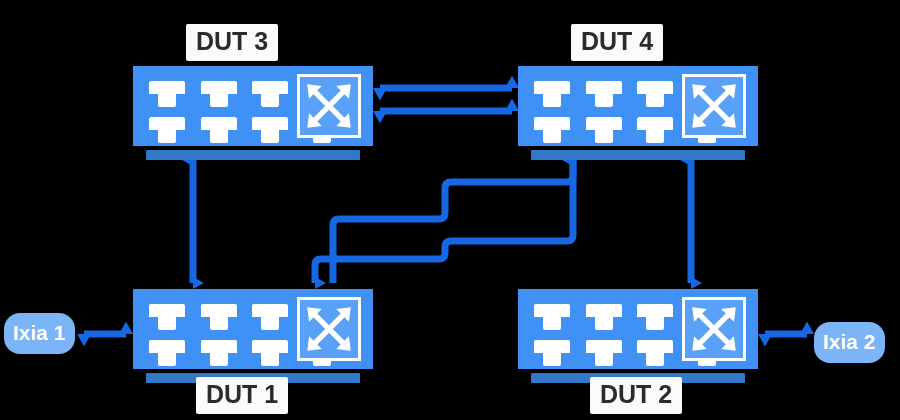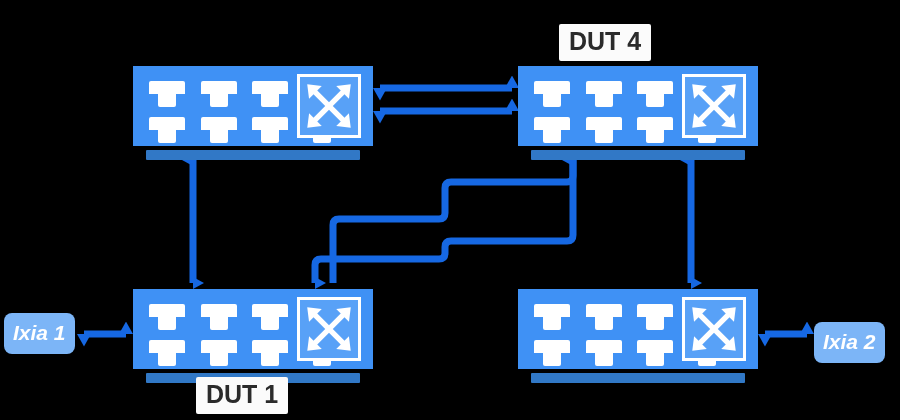--- a/index.html
+++ b/index.html
@@ -67,22 +67,21 @@
   }
   .ixia{
     position:absolute;
     background:#7cb5f7;
     color:#ffffff;
     font-weight:bold;
     font-size:21px;
     line-height:1;
     padding:9px 9px 11px 9px;
     white-space:nowrap;
-    border-radius:8px;
-    font-style:italic;
+    border-radius:16px;
   }
 </style>
 </head>
 <body>
 
 <div id="stage">
 
   <svg id="links" viewBox="0 0 900 420" xmlns="http://www.w3.org/2000/svg">
     <defs>
       <marker id="ahU" viewBox="0 0 12 12" refX="6" refY="11" markerWidth="12" markerHeight="12" orient="auto-start-reverse" markerUnits="userSpaceOnUse">
@@ -158,20 +157,21 @@
             <path d="M8 8 L24 10 L10 24 Z"></path>
             <path d="M56 8 L54 24 L40 10 Z"></path>
             <path d="M8 56 L10 40 L24 54 Z"></path>
             <path d="M56 56 L40 54 L54 40 Z"></path>
           </g>
         </svg>
       </div>
     </div>
     <div class="stand" style="left:13px;top:84px;width:214px;height:10px;"></div>
   </div>
+  <div class="dutlabel" style="left:186px;top:24px;">DUT 3</div>
 
   <div class="device" style="left:518px;top:66px;width:240px;height:80px;">
     <div class="chassis" style="width:240px;height:80px;">
       <div class="ports" style="left:16px;top:15px;width:192px;height:50px;">
         <div class="port">
             <div class="head"></div>
             <div class="stem"></div>
           </div>
         <div class="port">
             <div class="head"></div>
@@ -212,21 +212,21 @@
             <path d="M8 8 L24 10 L10 24 Z"></path>
             <path d="M56 8 L54 24 L40 10 Z"></path>
             <path d="M8 56 L10 40 L24 54 Z"></path>
             <path d="M56 56 L40 54 L54 40 Z"></path>
           </g>
         </svg>
       </div>
     </div>
     <div class="stand" style="left:13px;top:84px;width:214px;height:10px;"></div>
   </div>
-  <div class="dutlabel" style="left:559px;top:24px;">DUT 4</div>
+  <div class="dutlabel" style="left:571px;top:24px;">DUT 4</div>
 
   <div class="device" style="left:133px;top:289px;width:240px;height:80px;">
     <div class="chassis" style="width:240px;height:80px;">
       <div class="ports" style="left:16px;top:15px;width:192px;height:50px;">
         <div class="port">
             <div class="head"></div>
             <div class="stem"></div>
           </div>
         <div class="port">
             <div class="head"></div>
@@ -322,17 +322,18 @@
             <path d="M8 8 L24 10 L10 24 Z"></path>
             <path d="M56 8 L54 24 L40 10 Z"></path>
             <path d="M8 56 L10 40 L24 54 Z"></path>
             <path d="M56 56 L40 54 L54 40 Z"></path>
           </g>
         </svg>
       </div>
     </div>
     <div class="stand" style="left:13px;top:84px;width:214px;height:10px;"></div>
   </div>
+  <div class="dutlabel" style="left:590px;top:377px;">DUT 2</div>
 
   <div class="ixia" style="left:4px;top:313px;">Ixia 1</div>
   <div class="ixia" style="left:814px;top:322px;">Ixia 2</div>
 
 </div>
 
 </body></html>

